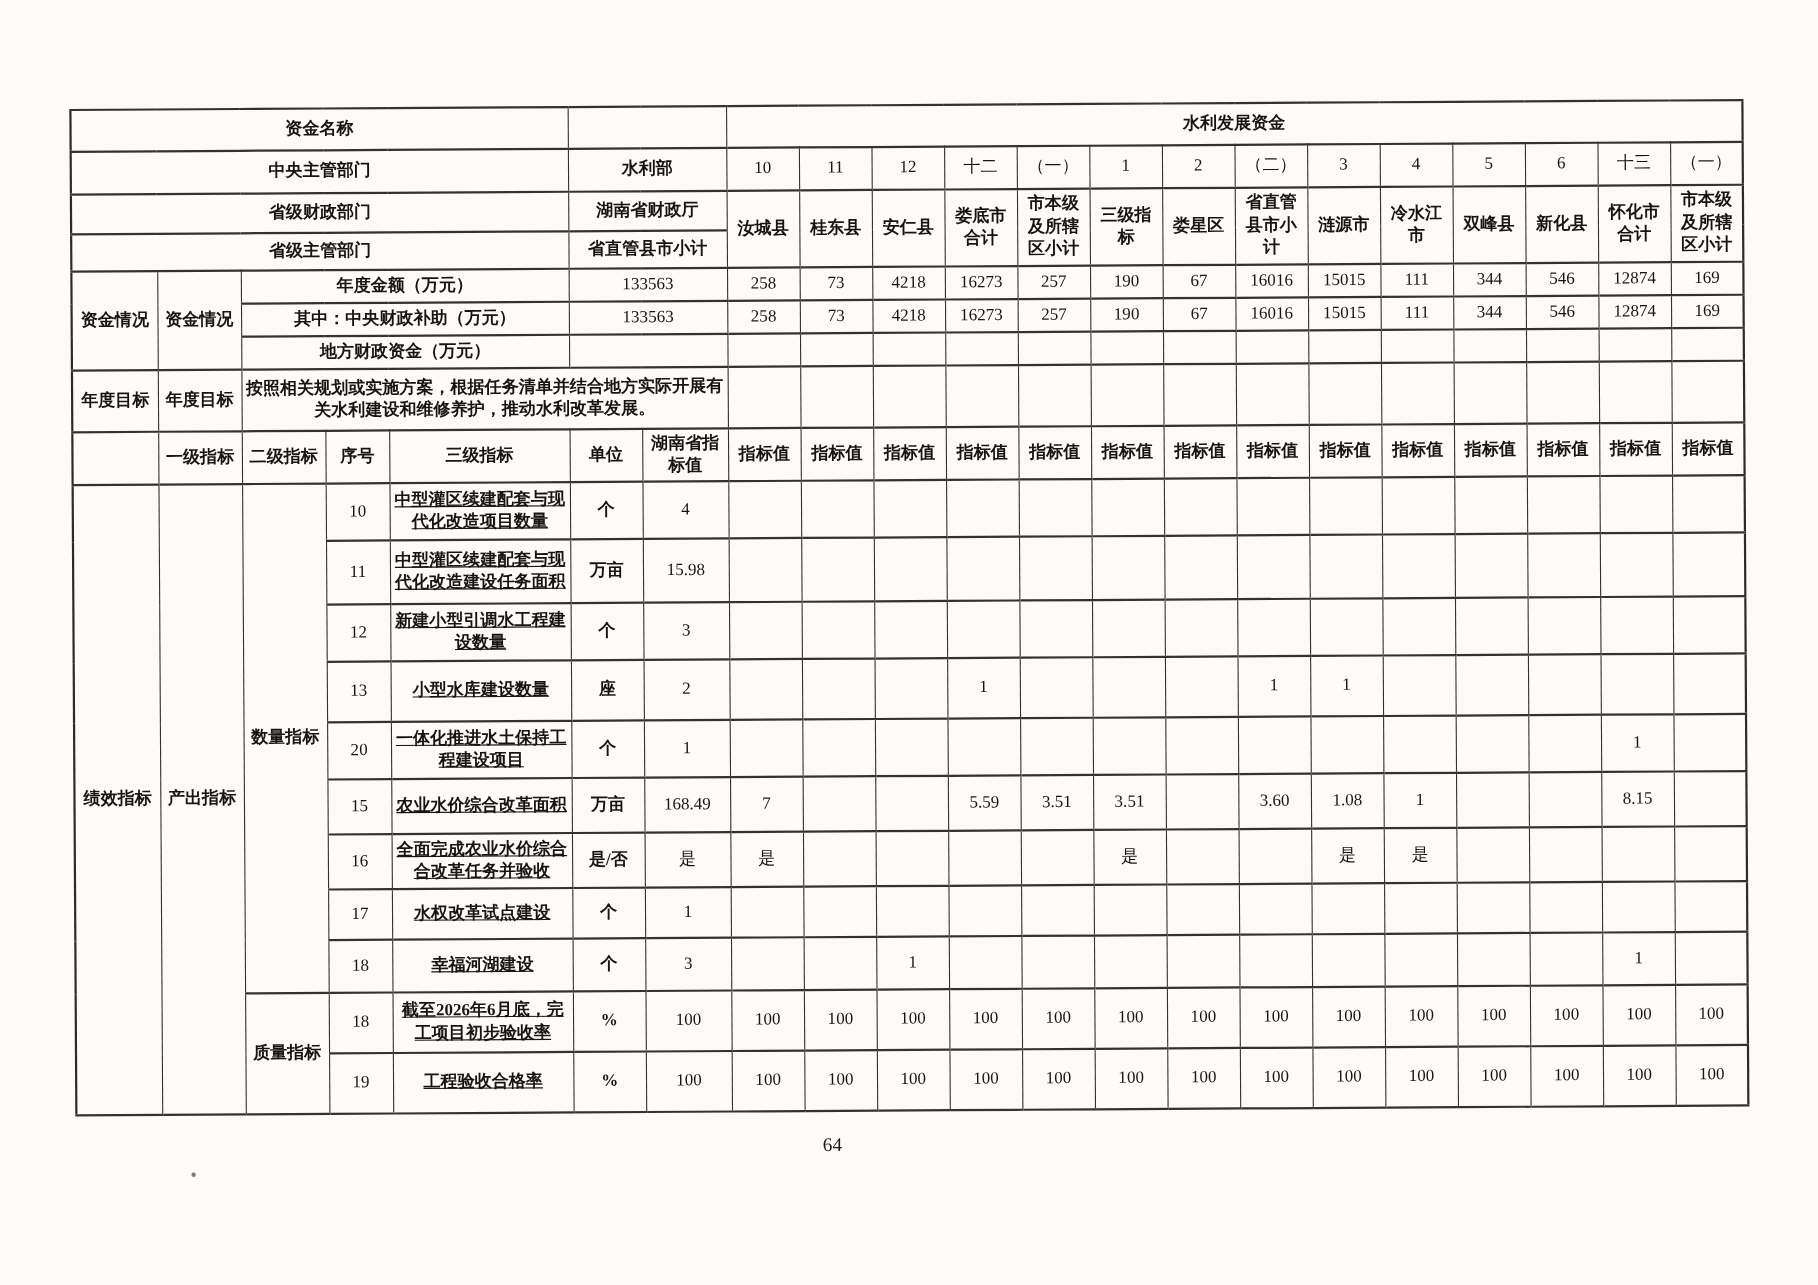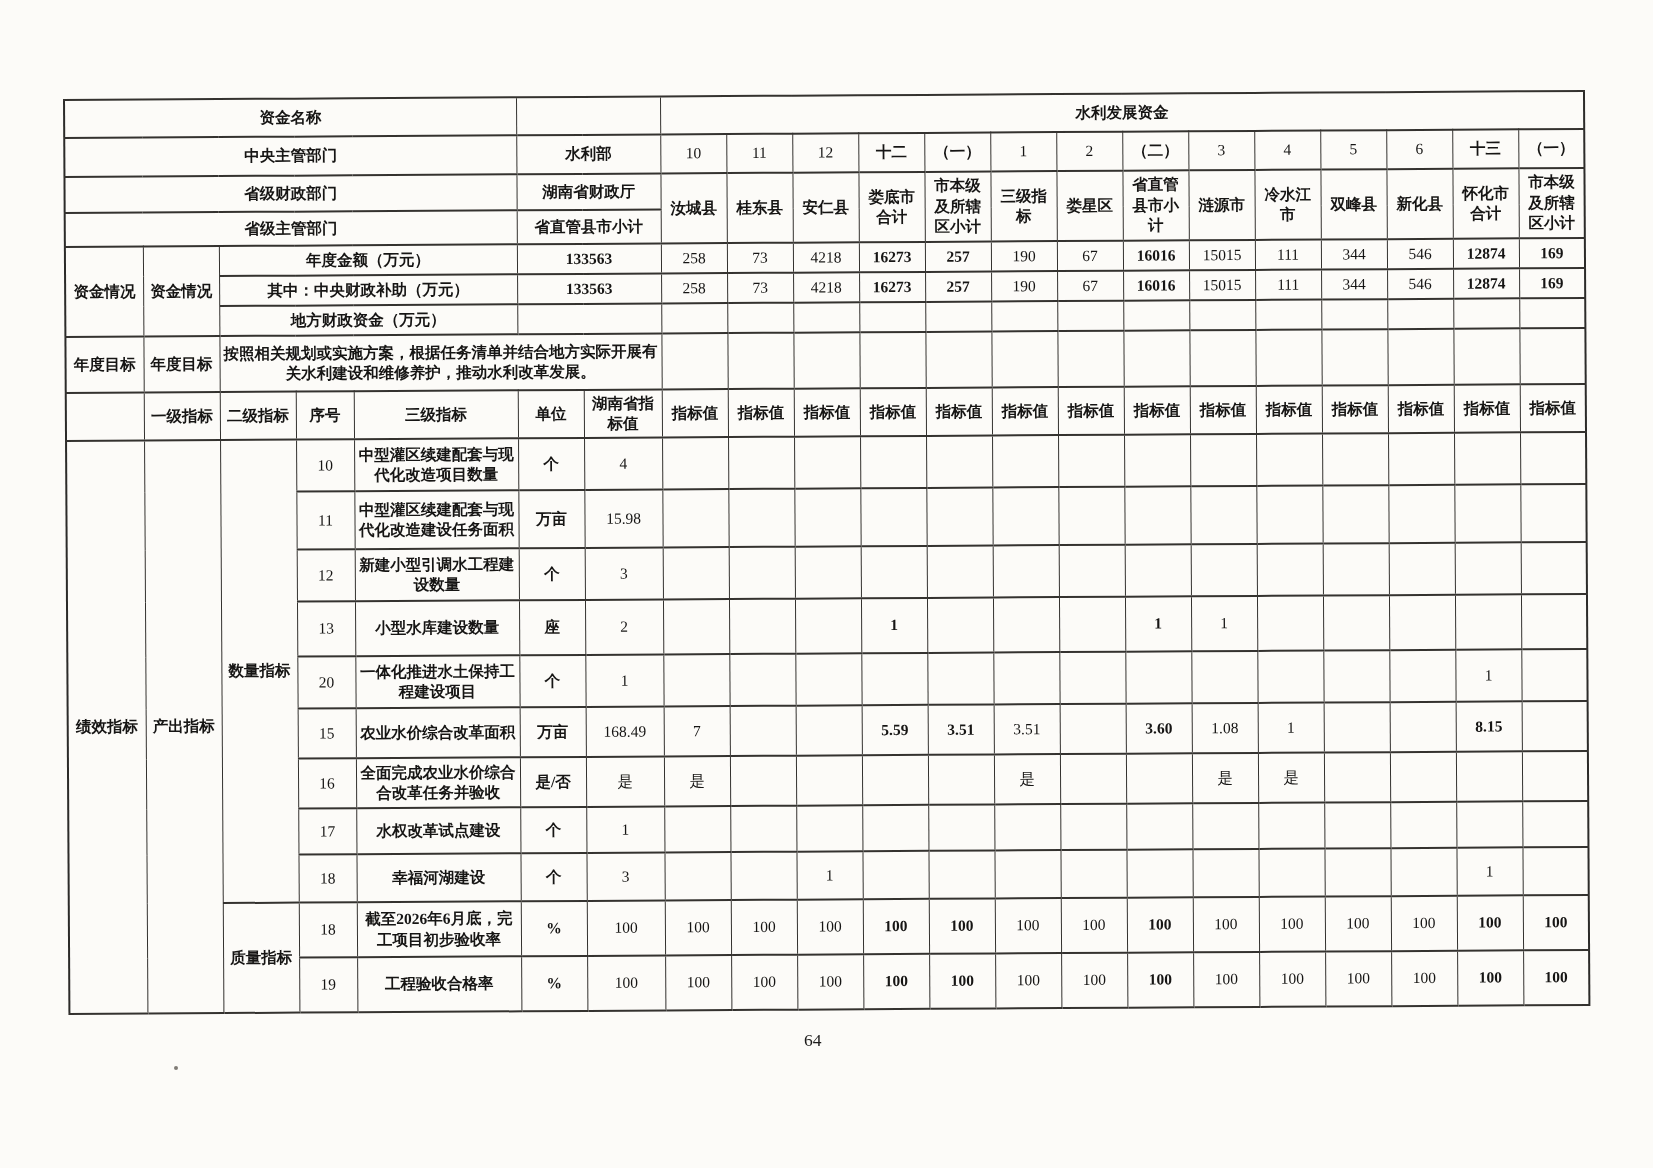--- a/index.html
+++ b/index.html
@@ -16,26 +16,26 @@
     border:2.5px solid #2c2b29;
   }
   table.grid td{
     border:solid #34322f;border-width:2px 1px;
     text-align:center;vertical-align:middle;
     padding:2px 3px;font-size:15.5px;line-height:1.32;
     overflow:hidden;word-break:break-all;
   }
   .lbl{font-weight:bold;font-size:16px;}
   .val{font-size:16px;font-weight:normal;}
-  .b{font-weight:bold;}
+  .b{font-weight:normal;}
   .region{font-size:15px;line-height:1.28;padding:1px 2px;}
   .goal{text-align:left;padding:5px 10px;line-height:1.55;font-size:16.5px;}
-  .name{text-align:left;padding:2px 5px;font-size:16px;line-height:1.35;}
+  .name{text-align:left;padding:2px 5px;font-size:16px;line-height:1.35;text-decoration:underline;}
   .page-number{
-    position:absolute;left:804px;top:1030px;
+    position:absolute;left:748px;top:1030px;
     font-size:17.5px;color:#1c1b1a;
   }
   .speck{position:absolute;left:174px;top:1066px;width:4px;height:4px;background:#55504a;border-radius:50%;opacity:.75;}
 </style>
 </head>
 <body>
 
 <div class="sheet">
   <div class="tilt">
     <table class="grid">

